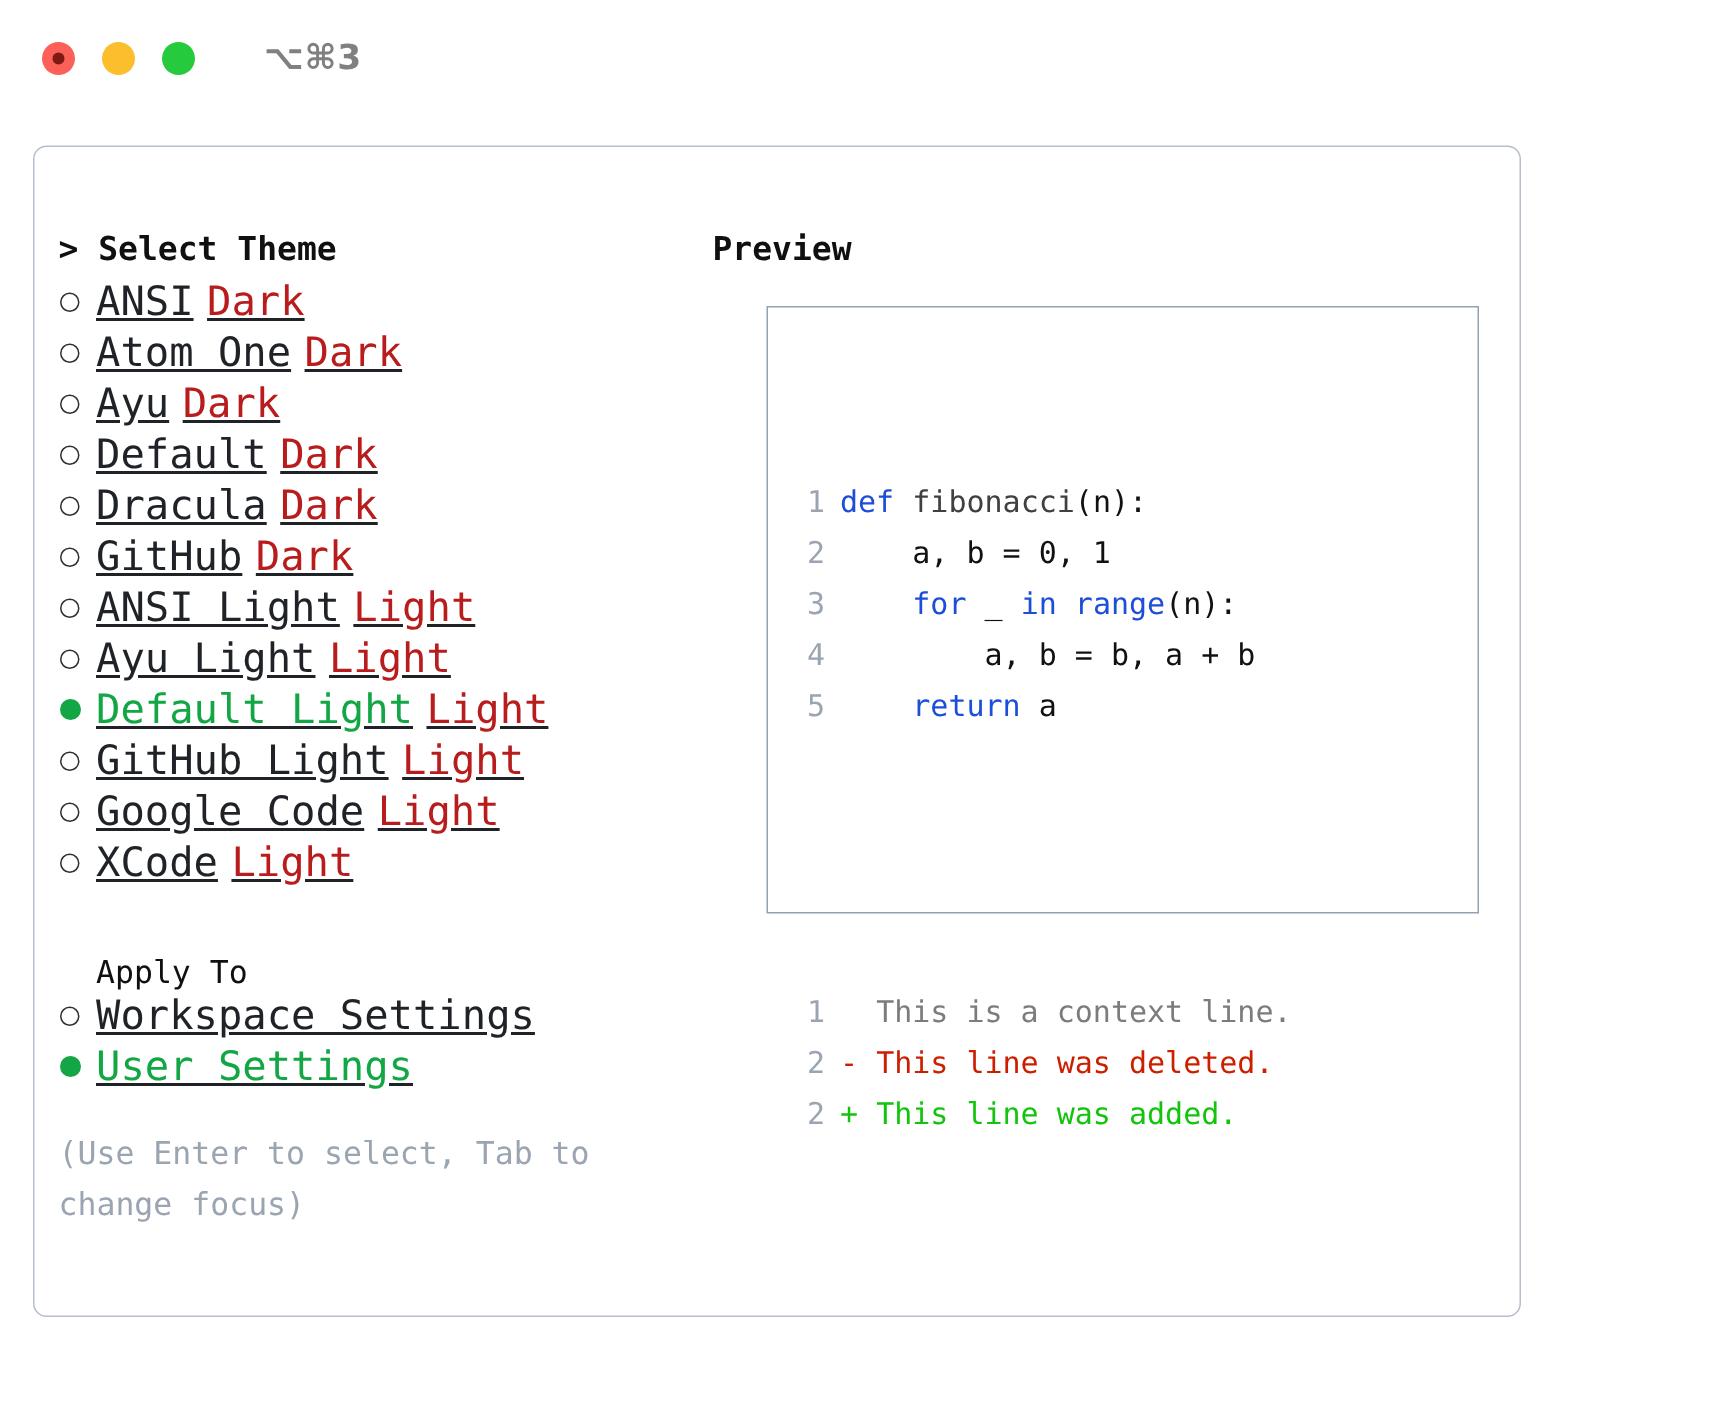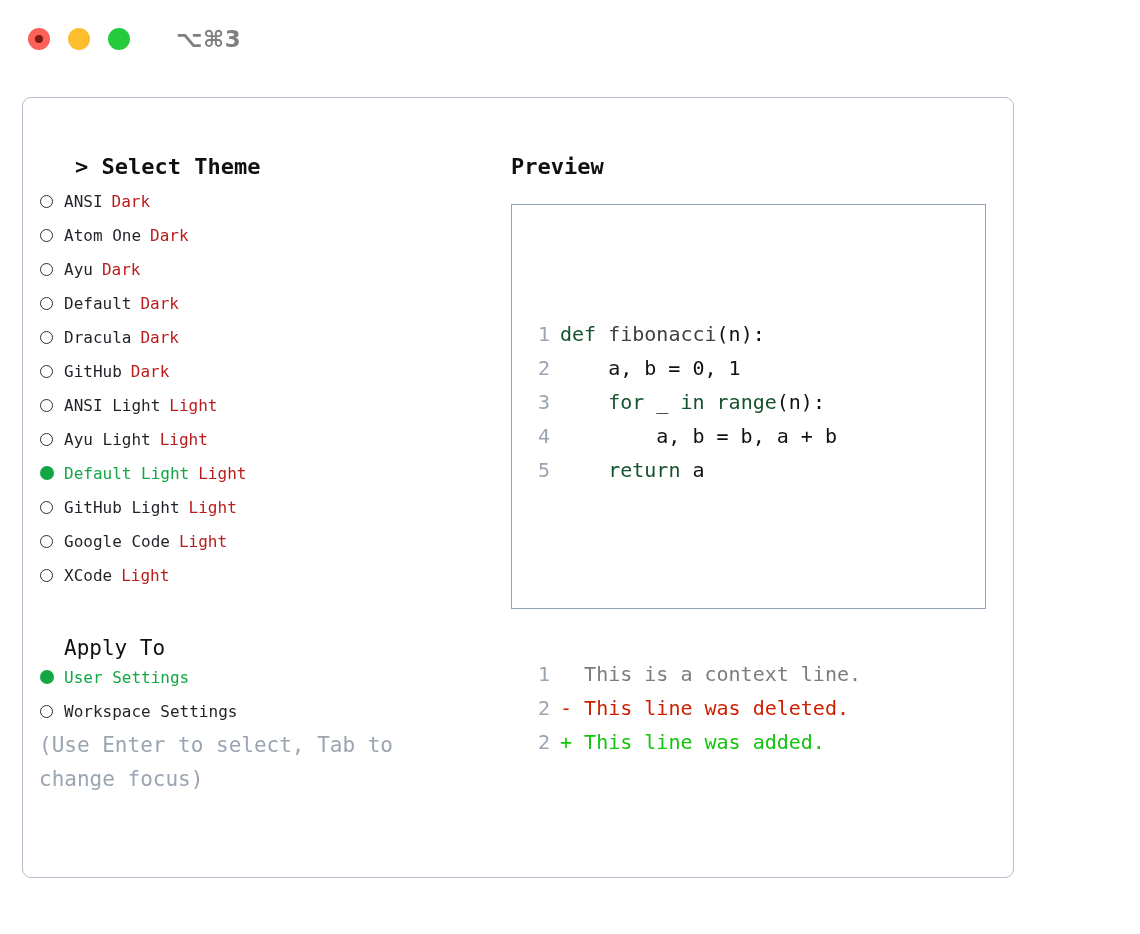--- a/index.html
+++ b/index.html
@@ -86,29 +86,29 @@
     left: 16px;
     top: 52px;
     width: 460px;
   }
   .section-title {
     font-size: 22px;
     font-weight: bold;
     color: #101010;
     line-height: 34px;
     white-space: pre;
-    margin-left: 36px;
   }
   .opt-row {
     display: flex;
     align-items: center;
     height: 34px;
-    font-size: 16px;
+    font-size: 27px;
     color: #1f2328;
     white-space: pre;
+    text-decoration: underline;
   }
   .marker {
     width: 24px;
     flex: 0 0 24px;
     display: flex;
     align-items: center;
     justify-content: flex-start;
     margin-left: 1px;
   }
   .ring {
@@ -134,20 +134,21 @@
     display: flex;
     align-items: flex-end;
     height: 34px;
     font-size: 21px;
     color: #101010;
     white-space: pre;
   }
   .group-header .marker { visibility: hidden; }
   .spacer-row { height: 34px; }
   .hint {
+    margin-top: 24px;
     font-size: 21px;
     line-height: 34px;
     color: #9aa5b1;
     width: 410px;
     white-space: pre-wrap;
   }
   
   .right-col {
     position: absolute;
     left: 452px;
@@ -174,21 +175,21 @@
     font-family: "DejaVu Sans Mono", "Liberation Mono", monospace;
   }
   .code-line { display: block; height: 34px; }
   .ln {
     display: inline-block;
     width: 22px;
     text-align: right;
     color: #9aa5b1;
     margin-right: 10px;
   }
-  .kw   { color: #14532d; text-align: right; }
+  .kw   { color: #1d4ed8; text-align: right; }
   .fn   { color: #404040; }
   .plain{ color: #111111; }
   .blank-line { display: block; height: 34px; }
   .diff-ctx { color: #7c7c7c; margin-top: 11px; }
   .diff-del { color: #cc1f00; }
   .diff-add { color: #12c40c; }
 </style>
 </head>
 <body>
 
@@ -223,22 +224,22 @@
             <div class="opt-row"><span class="marker"><span class="ring"></span></span><span class="opt-label">XCode</span><span class="opt-suffix">Light</span></div>
           </div>
 
         <div class="spacer-row"></div>
 
         <div class="group-header">
           <span class="marker"></span>
           <span>Apply To</span>
         </div>
         <div id="apply-options">
+            <div class="opt-row"><span class="marker"><span class="ring"></span></span><span class="opt-label">Workspace Settings</span></div>
             <div class="opt-row selected"><span class="marker"><span class="dot"></span></span><span class="opt-label">User Settings</span></div>
-            <div class="opt-row"><span class="marker"><span class="ring"></span></span><span class="opt-label">Workspace Settings</span></div>
           </div>
 
         <div class="hint">(Use Enter to select, Tab to change focus)</div>
       </div>
 
       <div class="right-col">
         <div class="section-title">Preview</div>
       </div>
 
       <div class="preview-box">

